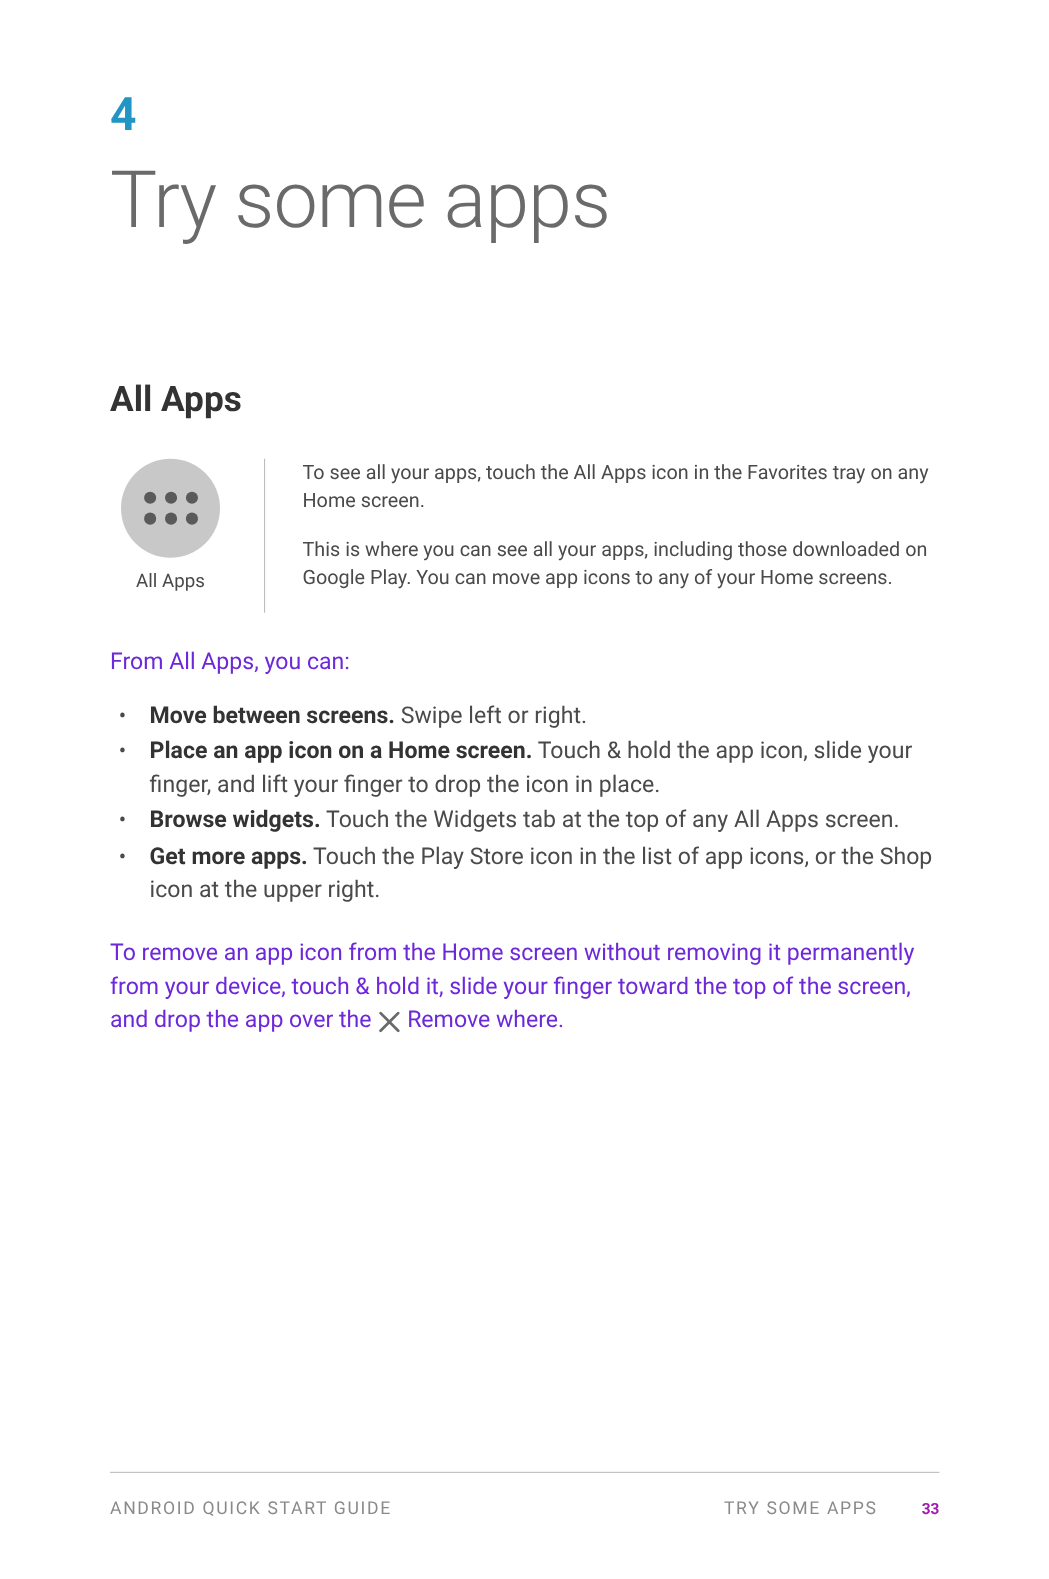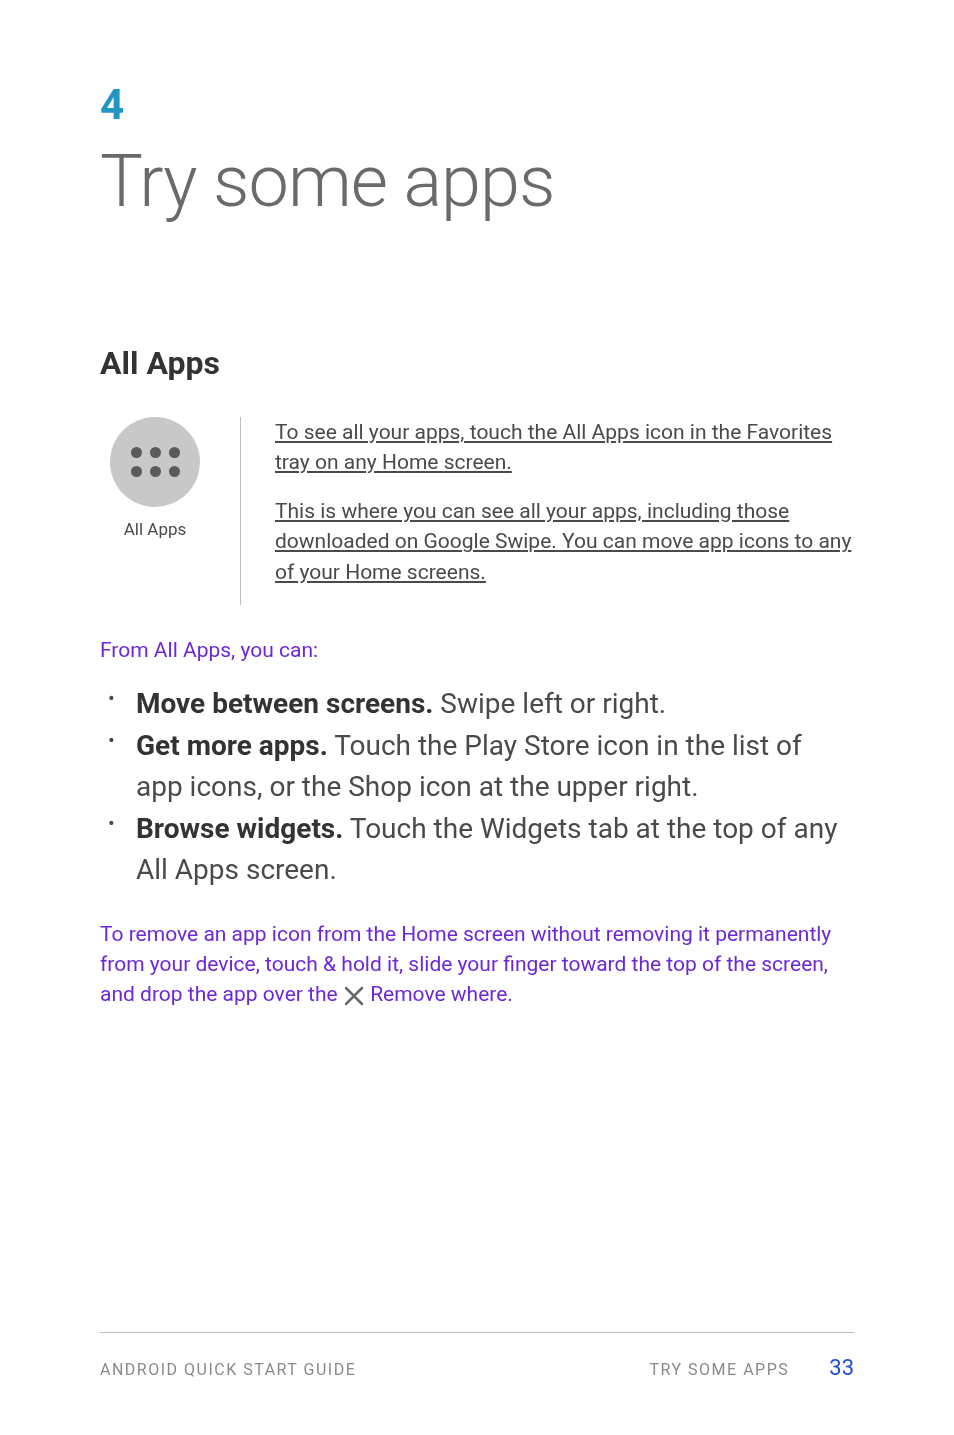--- a/index.html
+++ b/index.html
@@ -73,41 +73,40 @@
       font-size: 17px;
       color: #4a4a4a;
     }
     .divider-v {
       width: 1px;
       background: #bdbdbd;
       align-self: stretch;
     }
     .intro-text {
       flex: 1;
-      font-size: 21px;
+      font-size: 18px;
       line-height: 1.45;
       color: #4a4a4a;
       padding-left: 4px;
-      text-decoration: underline;
     }
     .intro-text p {
       margin-bottom: 18px;
     }
     .body-text {
       font-size: 21px;
       line-height: 1.45;
       color: #6d28d9;
       margin-bottom: 18px;
     }
     ul.bullets {
       list-style: none;
       margin-bottom: 28px;
     }
     ul.bullets li {
-      font-size: 28px;
+      font-size: 21px;
       line-height: 1.45;
       color: #4a4a4a;
       padding-left: 36px;
       position: relative;
       margin-bottom: 2px;
     }
     ul.bullets li::before {
       content: "•";
       position: absolute;
       left: 8px;
@@ -149,23 +148,23 @@
       font-size: 16px;
       letter-spacing: 1.5px;
       color: #8a8a8a;
     }
     .footer-right {
       display: flex;
       gap: 40px;
       align-items: baseline;
     }
     .page-num {
-      font-weight: 400;
-      color: #1d4ed8;
-      font-size: 22px;
+      font-weight: 700;
+      color: #a21caf;
+      font-size: 14px;
       letter-spacing: 0;
     }
   </style>
 </head>
 <body>
 
 <div class="chapter-num">4</div>
 <div class="chapter-title">Try some apps</div>
 
 <div class="section-title">All Apps</div>
@@ -182,30 +181,31 @@
         <div class="dot"></div>
         <div class="dot"></div>
         <div class="dot"></div>
       </div>
     </div>
     <div class="icon-label">All Apps</div>
   </div>
   <div class="divider-v"></div>
   <div class="intro-text">
     <p>To see all your apps, touch the All Apps icon in the Favorites tray on any Home screen.</p>
-    <p>This is where you can see all your apps, including those downloaded on Google Swipe. You can move app icons to any of your Home screens.</p>
+    <p>This is where you can see all your apps, including those downloaded on Google Play. You can move app icons to any of your Home screens.</p>
   </div>
 </div>
 
 <p class="body-text">From All Apps, you can:</p>
 
 <ul class="bullets">
   <li><span class="bold">Move between screens.</span><span> Swipe left or right.</span></li>
+  <li><span class="bold">Place an app icon on a Home screen.</span><span> Touch &amp; hold the app icon, slide your finger, and lift your finger to drop the icon in place.</span></li>
+  <li><span class="bold">Browse widgets.</span><span> Touch the Widgets tab at the top of any All Apps screen.</span></li>
   <li><span class="bold">Get more apps.</span><span> Touch the Play Store icon in the list of app icons, or the Shop icon at the upper right.</span></li>
-  <li><span class="bold">Browse widgets.</span><span> Touch the Widgets tab at the top of any All Apps screen.</span></li>
 </ul>
 
 <p class="body-text">
   <span>To remove an app icon from the Home screen without remov­ing it permanently from your device, touch &amp; hold it, slide your finger toward the top of the screen, and drop the app over the </span>
   <span class="remove-icon">
     <svg viewBox="0 0 22 22">
         <path d="M3 3 L19 19 M19 3 L3 19" stroke="#6a6a6a" stroke-width="2.5" fill="none" stroke-linecap="round"></path>
       </svg>
   </span>
   <span> Remove where.</span>

